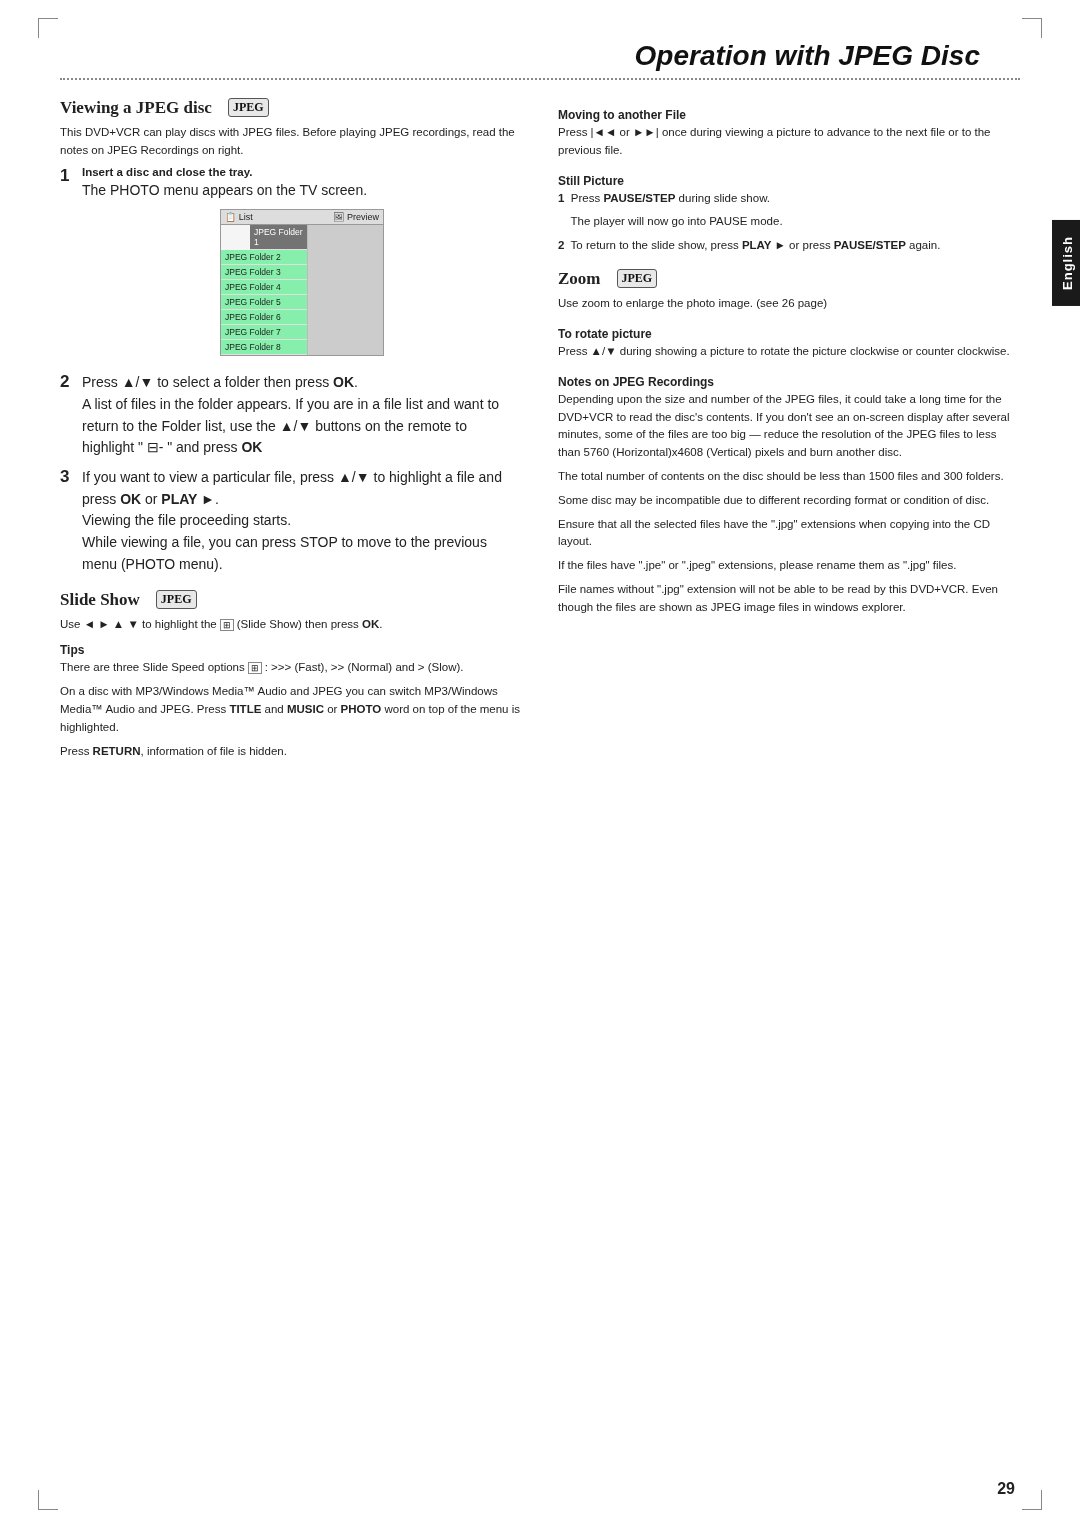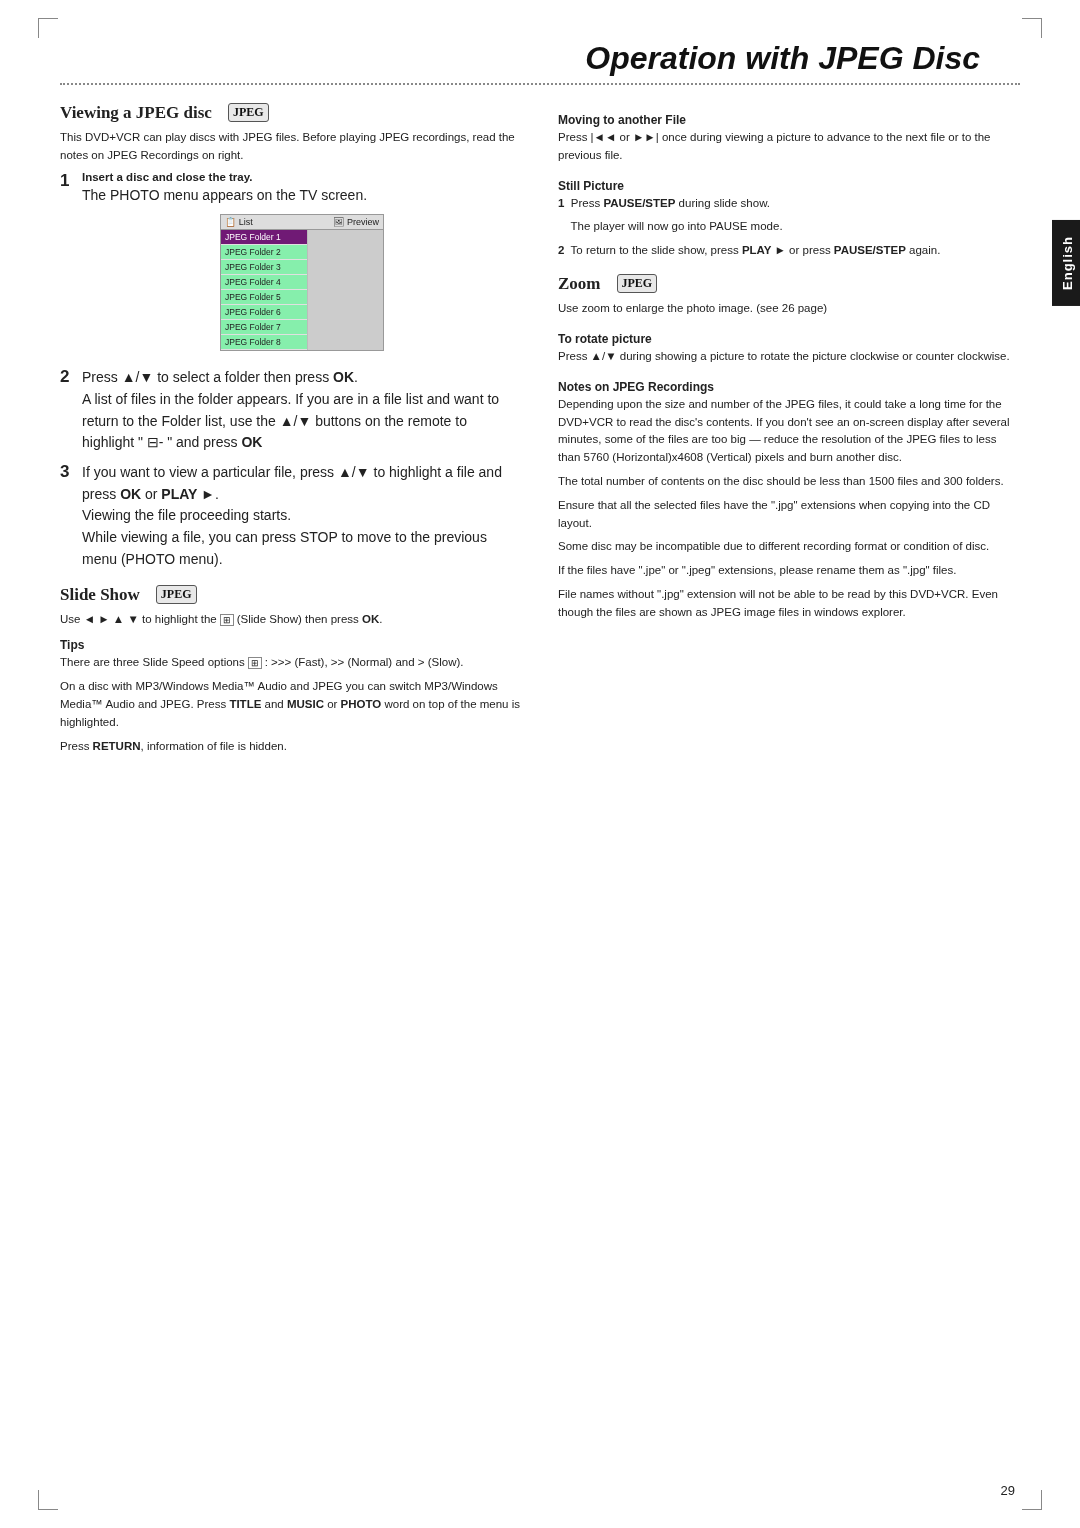--- a/index.html
+++ b/index.html
@@ -49,28 +49,28 @@
       font-weight: bold;
       letter-spacing: 1px;
       width: 28px;
     }
 
     
     .page-number {
       position: absolute;
       bottom: 30px;
       right: 65px;
-      font-size: 13px;
-      font-weight: normal;
+      font-size: 16px;
+      font-weight: bold;
     }
 
     
     .page-title {
       text-align: right;
-      font-size: 32px;
+      font-size: 28px;
       font-style: italic;
       font-weight: bold;
       color: #111;
       margin-bottom: 6px;
       padding-right: 40px;
     }
 
     
     .dotted-line {
       border: none;
@@ -192,22 +192,23 @@
     }
 
     .mockup-list-item {
       padding: 2px 4px;
       font-size: 8.5px;
       border-bottom: 1px solid #e0e0e0;
       background: #86efac;
     }
 
     .mockup-list-item.highlight {
-      background: #701a75;
+      background: #737373;
       color: #fff;
+      margin-left: 29px;
     }
 
     .mockup-preview {
       width: 75px;
       background: #ccc;
       display: flex;
       align-items: center;
       justify-content: center;
       font-size: 8px;
       color: #888;
@@ -364,24 +365,24 @@
 
       <div class="right-subsection">
         <div class="subsection-title">Notes on JPEG Recordings</div>
         <p class="body-text">
           Depending upon the size and number of the JPEG files, it could take a long time for the DVD+VCR to read the disc's contents. If you don't see an on-screen display after several minutes, some of the files are too big — reduce the resolution of the JPEG files to less than 5760 (Horizontal)x4608 (Vertical) pixels and burn another disc.
         </p>
         <p class="body-text">
           The total number of contents on the disc should be less than 1500 files and 300 folders.
         </p>
         <p class="body-text">
+          Some disc may be incompatible due to different recording format or condition of disc.
+        </p>
+        <p class="body-text">
           Ensure that all the selected files have the ".jpg" extensions when copying into the CD layout.
-        </p>
-        <p class="body-text">
-          Some disc may be incompatible due to different recording format or condition of disc.
         </p>
         <p class="body-text">
           If the files have ".jpe" or ".jpeg" extensions, please rename them as ".jpg" files.
         </p>
         <p class="body-text">
           File names without ".jpg" extension will not be able to be read by this DVD+VCR. Even though the files are shown as JPEG image files in windows explorer.
         </p>
       </div>
 
     </div>

